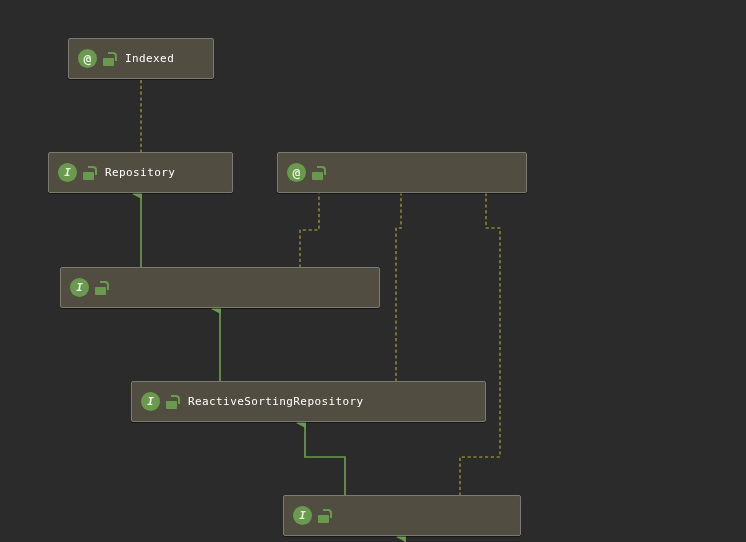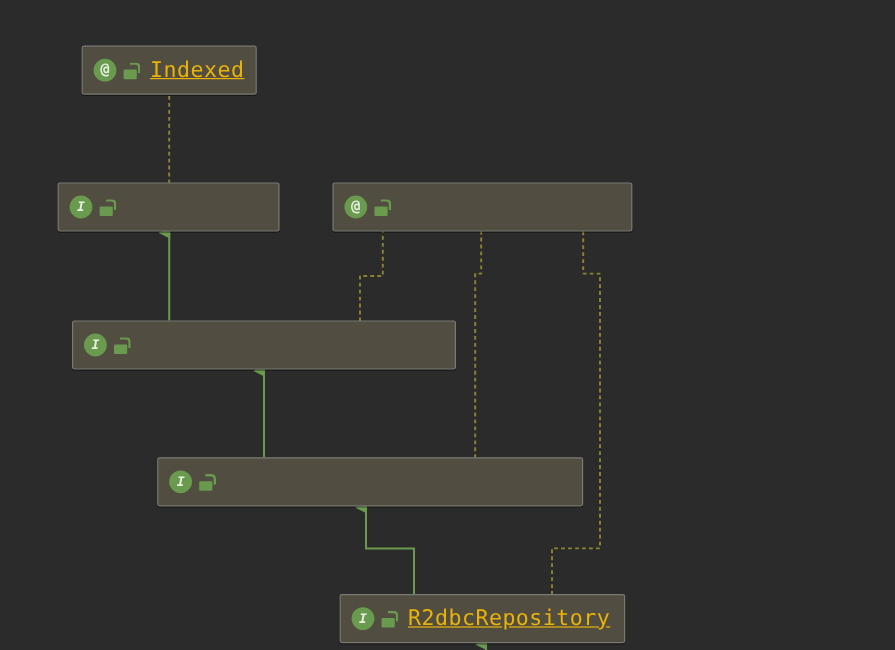--- a/index.html
+++ b/index.html
@@ -31,27 +31,26 @@
     align-items: center;
     gap: 6px;
     height: 41px;
     padding: 0 13px 0 9px;
     background: #514d41;
     border: 1px solid #7a7a72;
     border-radius: 2px;
     box-shadow: 0 1px 0 rgba(0,0,0,0.45);
   }
   .node-label {
-    color: #eab308;
-    font-size: 18px;
+    color: #ffffff;
+    font-size: 11px;
     letter-spacing: 0.4px;
     white-space: nowrap;
     line-height: 1;
     padding-left: 4px;
-    text-decoration: underline;
   }
   .kind-icon {
     width: 19px;
     height: 19px;
     border-radius: 50%;
     background: #6a9a4e;
     display: inline-flex;
     align-items: center;
     justify-content: center;
     flex: 0 0 auto;
@@ -135,20 +134,21 @@
   </div>
 
   <div class="node" style="left: 48px; top: 152px; width: 185px;">
     <span class="kind-icon iface">
       <span class="glyph">I</span>
     </span>
     <span class="lock-icon">
       <span class="shackle"></span>
         <span class="body"></span>
     </span>
+    <span class="node-label">Repository</span>
   </div>
 
   <div class="node" style="left: 277px; top: 152px; width: 250px;">
     <span class="kind-icon annot">
       <span class="glyph">@</span>
     </span>
     <span class="lock-icon">
       <span class="shackle"></span>
         <span class="body"></span>
     </span>
@@ -165,26 +165,26 @@
   </div>
 
   <div class="node" style="left: 131px; top: 381px; width: 355px;">
     <span class="kind-icon iface">
       <span class="glyph">I</span>
     </span>
     <span class="lock-icon">
       <span class="shackle"></span>
         <span class="body"></span>
     </span>
+    <span class="node-label">ReactiveSortingRepository</span>
   </div>
 
   <div class="node" style="left: 283px; top: 495px; width: 238px;">
     <span class="kind-icon iface">
       <span class="glyph">I</span>
     </span>
     <span class="lock-icon">
       <span class="shackle"></span>
         <span class="body"></span>
     </span>
-    <span class="node-label">R2dbcRepository</span>
   </div>
 
 </div>
 
 </body></html>

